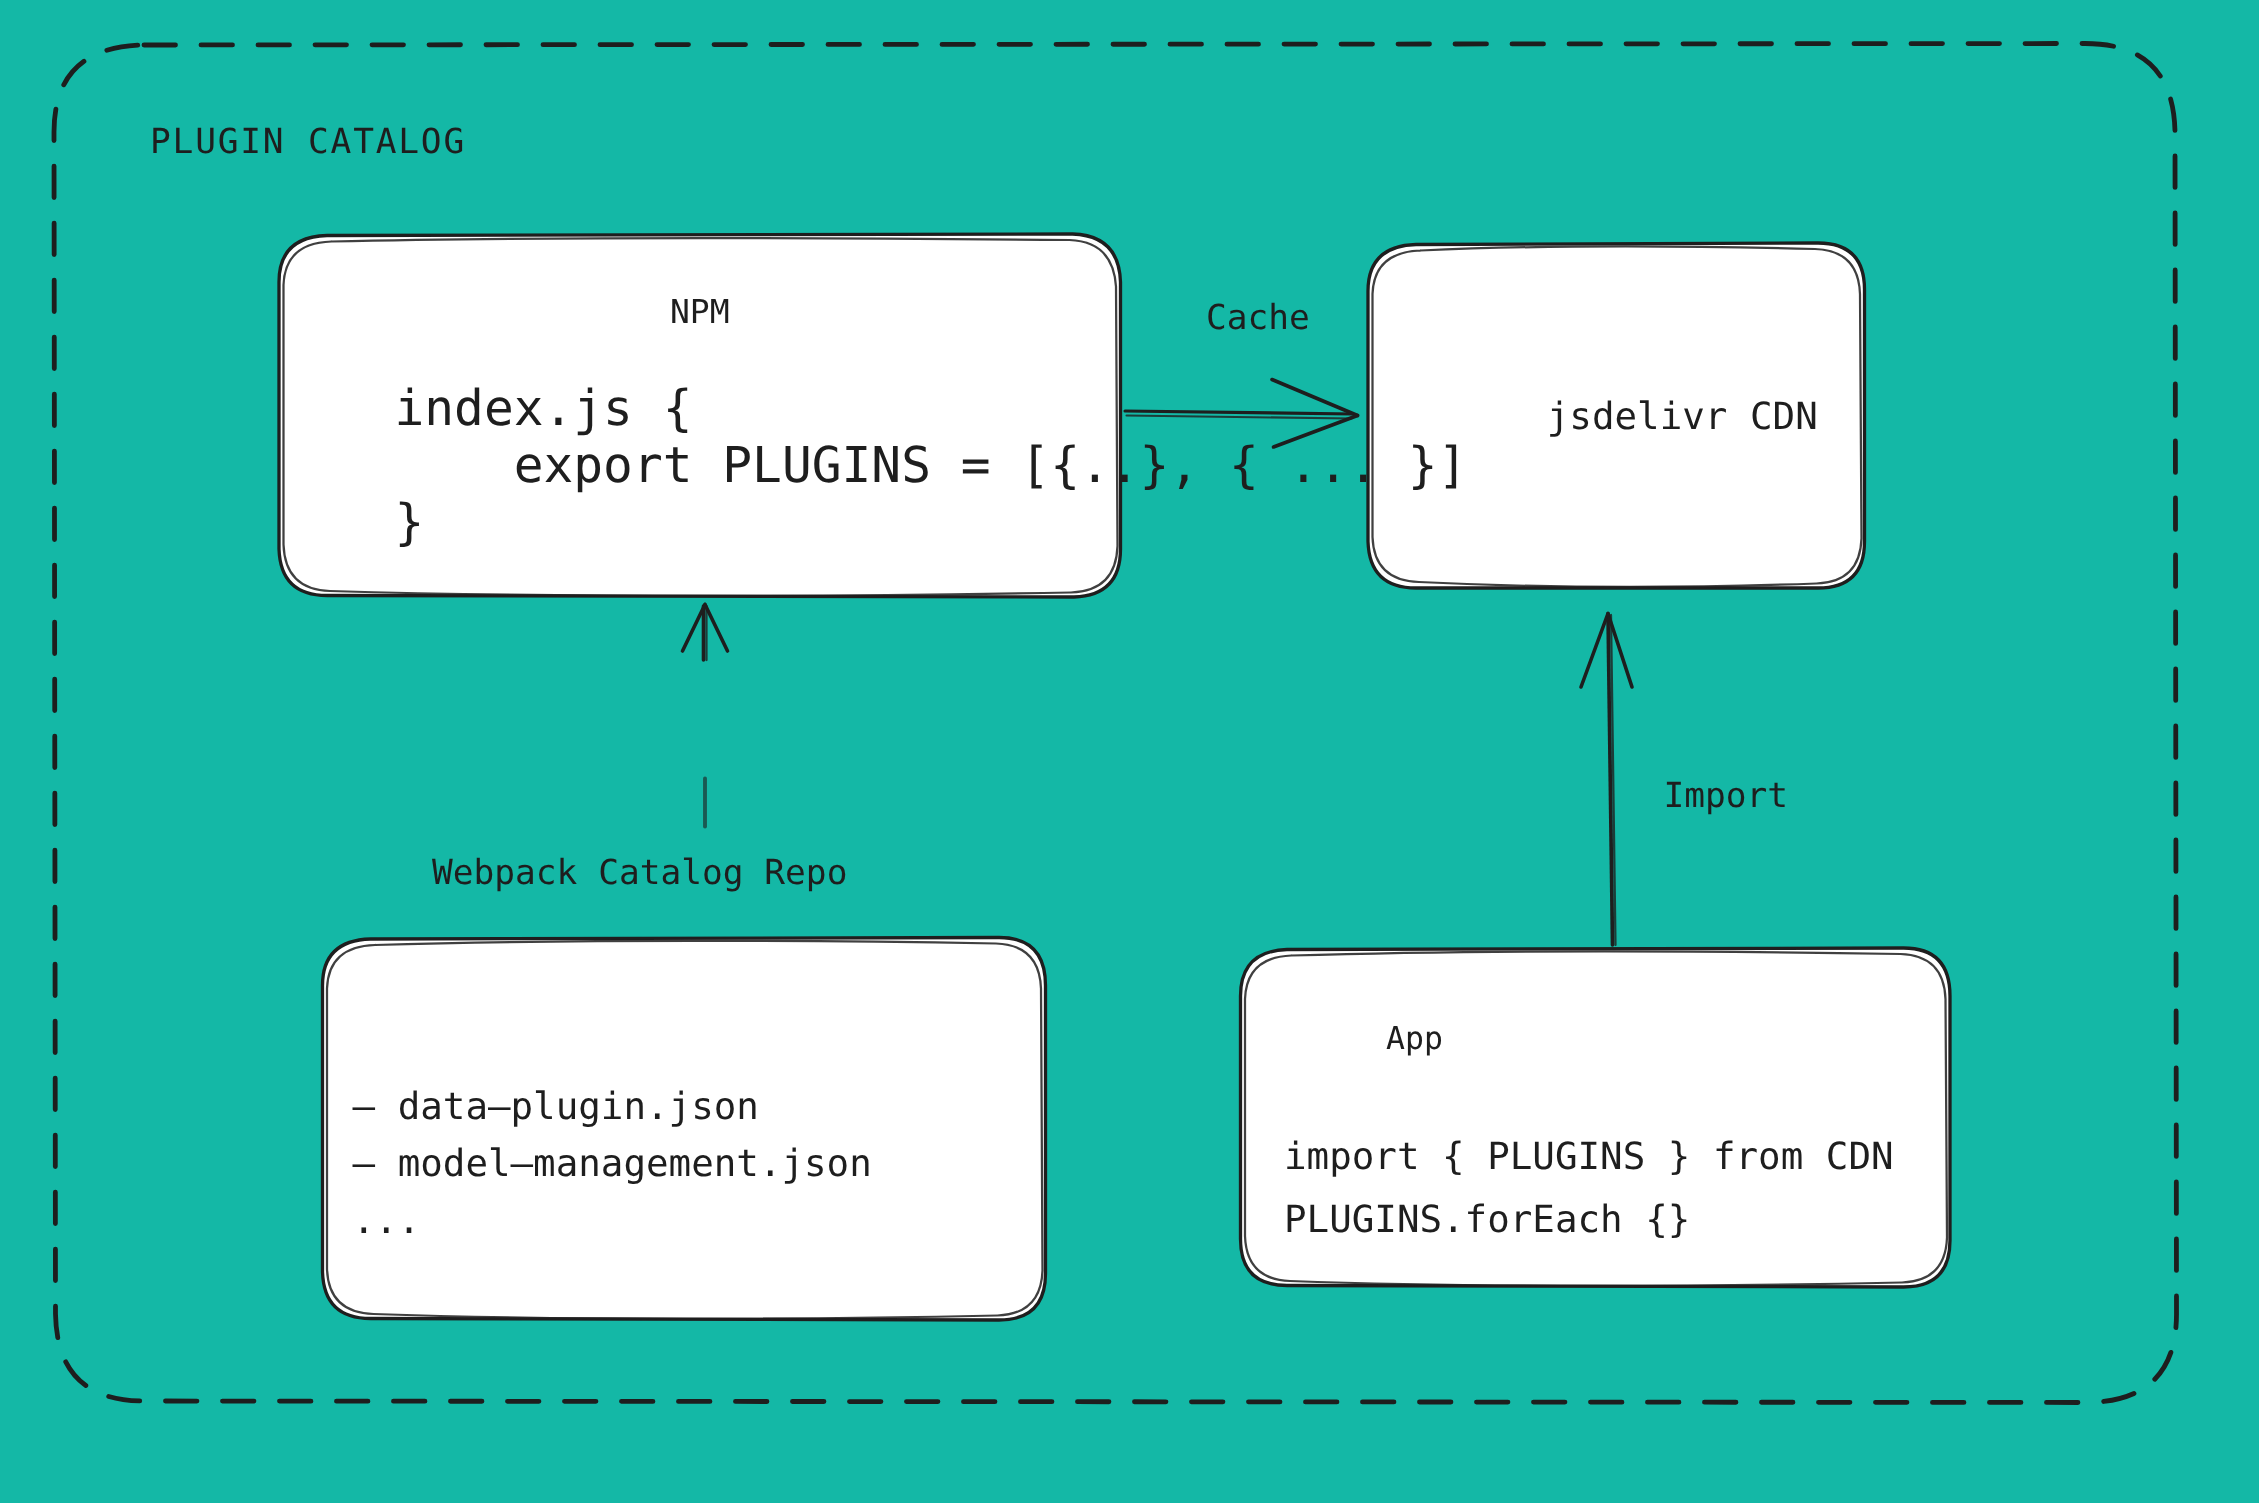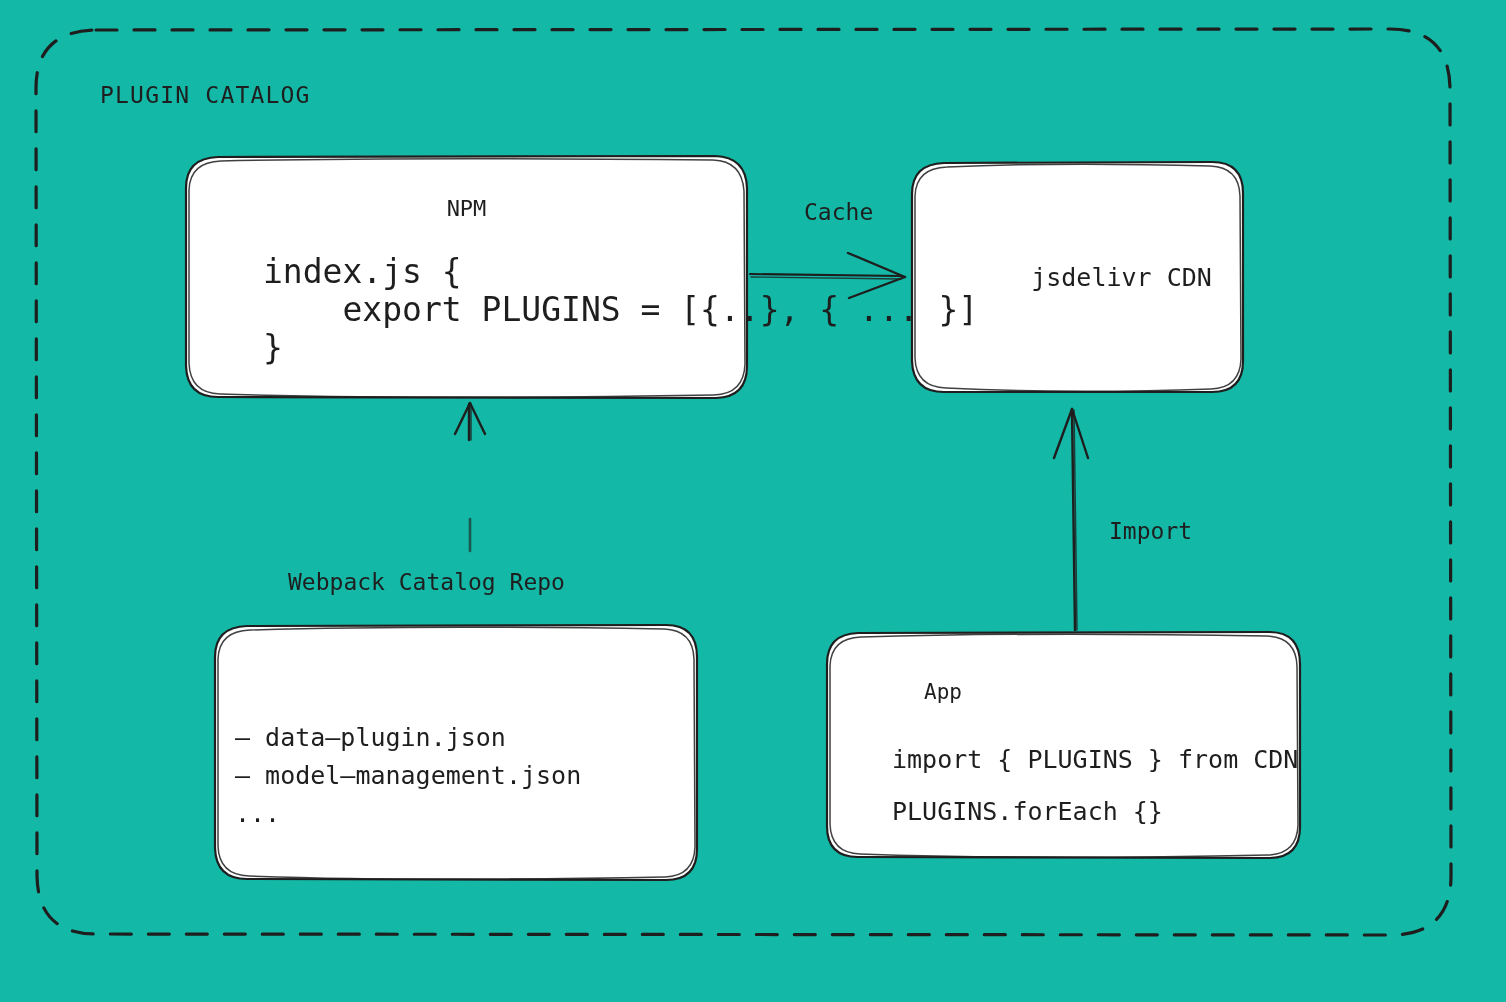--- a/index.html
+++ b/index.html
@@ -106,24 +106,23 @@
 
   
   .app-title {
     left: 880px;
     top: 680px;
     font-size: 21px;
     margin-left: 44px;
   }
   .app-code {
     left: 856px;
-    top: 734px;
+    top: 750px;
     font-size: 25px;
-    line-height: 52px;
-    margin-left: 36px;
+    line-height: 42px;
   }
 </style>
 </head>
 <body>
 
 <div id="canvas">
 
   <svg id="sketch-layer" viewBox="0 0 1506 1002">
 
     <g>

